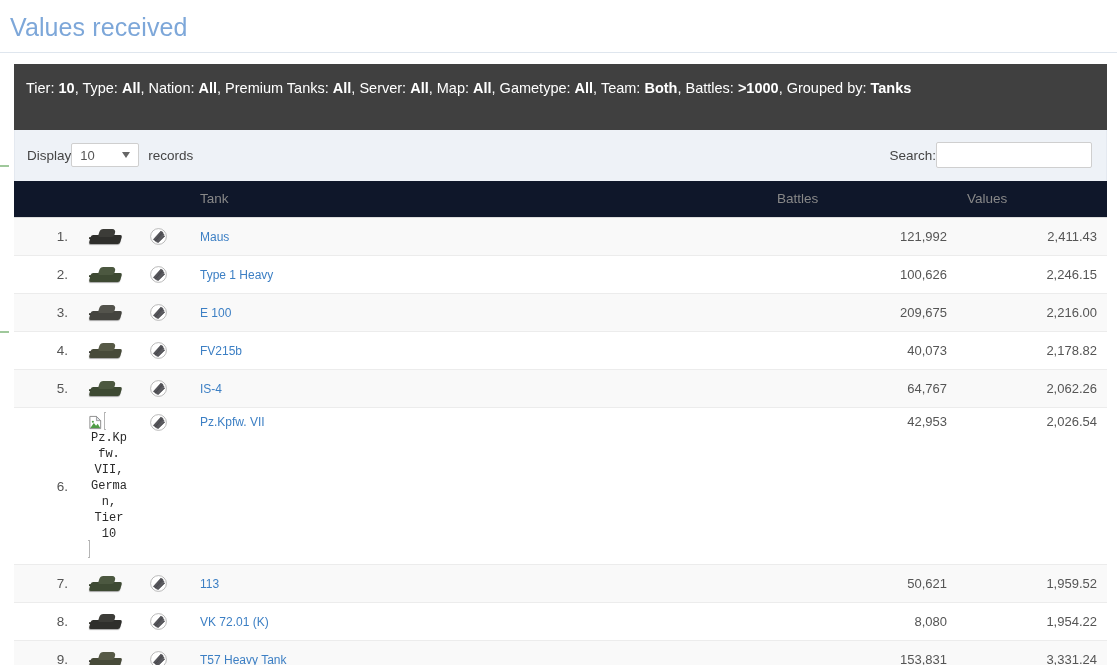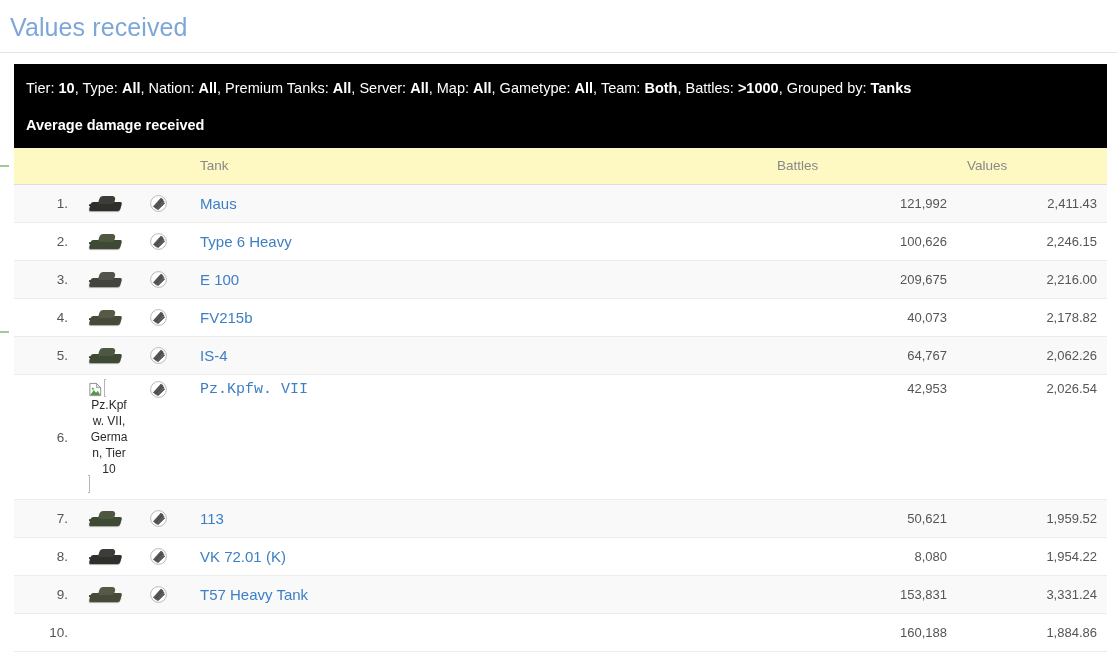--- a/index.html
+++ b/index.html
@@ -43,21 +43,21 @@
   }
   .edge-sliver.two {
     top: 331px;
   }
 
   
   .panel {
     margin: 11px 10px 0 14px;
   }
   .panel-heading {
-    background: #000000;
+    background: #404040;
     color: #ffffff;
     padding: 14px 30px 14px 12px;
   }
   .filter-line {
     font-size: 14.5px;
     line-height: 20px;
     margin-bottom: 18px;
     white-space: nowrap;
   }
   .filter-line b { font-weight: bold; }
@@ -124,21 +124,21 @@
   }
 
   
   table.data {
     width: 100%;
     border-collapse: collapse;
     table-layout: fixed;
     font-size: 13.5px;
   }
   table.data thead th {
-    background: #fef9c3;
+    background: #0f172a;
     color: #888888;
     font-weight: normal;
     font-size: 13.5px;
     padding: 10px 10px 11px 10px;
     border-bottom: 1px solid #dddddd;
     text-align: left;
   }
   th.col-rank { width: 44px; }
   th.col-icon { width: 42px; }
   th.col-class { width: 30px; }
@@ -158,21 +158,21 @@
     color: #555;
     text-align: right;
     padding-right: 8px;
     font-size: 13.5px;
   }
   td.icon { padding: 2px 0 2px 6px; }
   td.cls  { padding: 2px 0 2px 0px; }
   td.tank a {
     color: #3c7fc4;
     text-decoration: none;
-    font-size: 15px;
+    font-size: 12px;
   }
   td.num {
     text-align: right;
     color: #555;
     padding-right: 14px;
     font-size: 13px;
   }
 
   
   .sprite {
@@ -234,20 +234,21 @@
     word-break: break-word;
   }
   .broken-img .torn {
     float: left;
     width: 15px;
     height: 15px;
     margin: 1px 1px 0 0;
   }
   .broken-img .alt-text {
     display: block;
+    font-family: Liberation Mono, monospace;
   }
 
   
   .class-icon {
     width: 17px;
     height: 17px;
     display: block;
   }
 </style>
 </head>
@@ -256,23 +257,36 @@
 <h1 class="page-title">Values received</h1>
 <div class="title-rule"></div>
 
 <div class="edge-sliver"></div>
 <div class="edge-sliver two"></div>
 
 <div class="panel">
 
   <div class="panel-heading">
     <div class="filter-line"><span>Tier: </span><b>10</b><span>, Type: </span><b>All</b><span>, Nation: </span><b>All</b><span>, Premium Tanks: </span><b>All</b><span>, Server: </span><b>All</b><span>, Map: </span><b>All</b><span>, Gametype: </span><b>All</b><span>, Team: </span><b>Both</b><span>, Battles: </span><b>&gt;1000</b><span>, Grouped by: </span><b>Tanks</b></div>
-    <div class="metric-line">Average damage received</div>
   </div>
 
+  <div class="controls">
+    <div class="display-group">
+      <span class="lbl">Display</span>
+      <div class="sel">
+        <span>10</span>
+        <span class="caret"></span>
+      </div>
+      <span class="records-word">records</span>
+    </div>
+    <div class="search-group">
+      <span class="lbl">Search:</span>
+      <input class="search-input" type="text" placeholder="" style="">
+    </div>
+  </div>
 
   <table class="data">
     <thead>
       <tr>
         <th class="col-rank"></th>
         <th class="col-icon"></th>
         <th class="col-class"></th>
         <th class="col-tank">Tank</th>
         <th class="col-battles">Battles</th>
         <th class="col-values">Values</th>
@@ -314,21 +328,21 @@
           <td class="cls">
             <svg class="class-icon" viewBox="0 0 20 20">
               <circle cx="10" cy="10" r="9.3" fill="#ffffff" stroke="#9b9b9b" stroke-width="0.8"></circle>
               <g fill="#55555a" stroke="#2e2e33" stroke-width="0.5">
                 <path d="M12.8 3.6 L15.4 5.2 L6.4 15.2 L3.9 13.6 Z"></path>
                 <path d="M14.6 6.0 L16.6 7.3 L8.0 16.6 L6.0 15.3 Z"></path>
                 <path d="M16.0 8.6 L17.4 9.6 L9.6 17.4 L8.2 16.4 Z"></path>
               </g>
             </svg>
           </td>
-          <td class="tank"><a href="#">Type 6 Heavy</a></td>
+          <td class="tank"><a href="#">Type 1 Heavy</a></td>
           <td class="num">100,626</td>
           <td class="num">2,246.15</td>
         </tr>
         <tr class="odd">
           <td class="rank">3.</td>
           <td class="icon">
             <span class="sprite grey">
               <span class="barrel"></span>
               <span class="hull"></span>
               <span class="turret"></span>
@@ -405,21 +419,21 @@
           <td class="cls" style="vertical-align: top;">
             <svg class="class-icon" viewBox="0 0 20 20">
               <circle cx="10" cy="10" r="9.3" fill="#ffffff" stroke="#9b9b9b" stroke-width="0.8"></circle>
               <g fill="#55555a" stroke="#2e2e33" stroke-width="0.5">
                 <path d="M12.8 3.6 L15.4 5.2 L6.4 15.2 L3.9 13.6 Z"></path>
                 <path d="M14.6 6.0 L16.6 7.3 L8.0 16.6 L6.0 15.3 Z"></path>
                 <path d="M16.0 8.6 L17.4 9.6 L9.6 17.4 L8.2 16.4 Z"></path>
               </g>
             </svg>
           </td>
-          <td class="tank" style="vertical-align: top; font-family: Liberation Mono, monospace;"><a href="#">Pz.Kpfw. VII</a></td>
+          <td class="tank" style="vertical-align: top;"><a href="#">Pz.Kpfw. VII</a></td>
           <td class="num" style="vertical-align: top;">42,953</td>
           <td class="num" style="vertical-align: top; margin-top: 28px;">2,026.54</td>
         </tr>
         <tr class="odd">
           <td class="rank">7.</td>
           <td class="icon">
             <span class="sprite green">
               <span class="barrel"></span>
               <span class="hull"></span>
               <span class="turret"></span>

